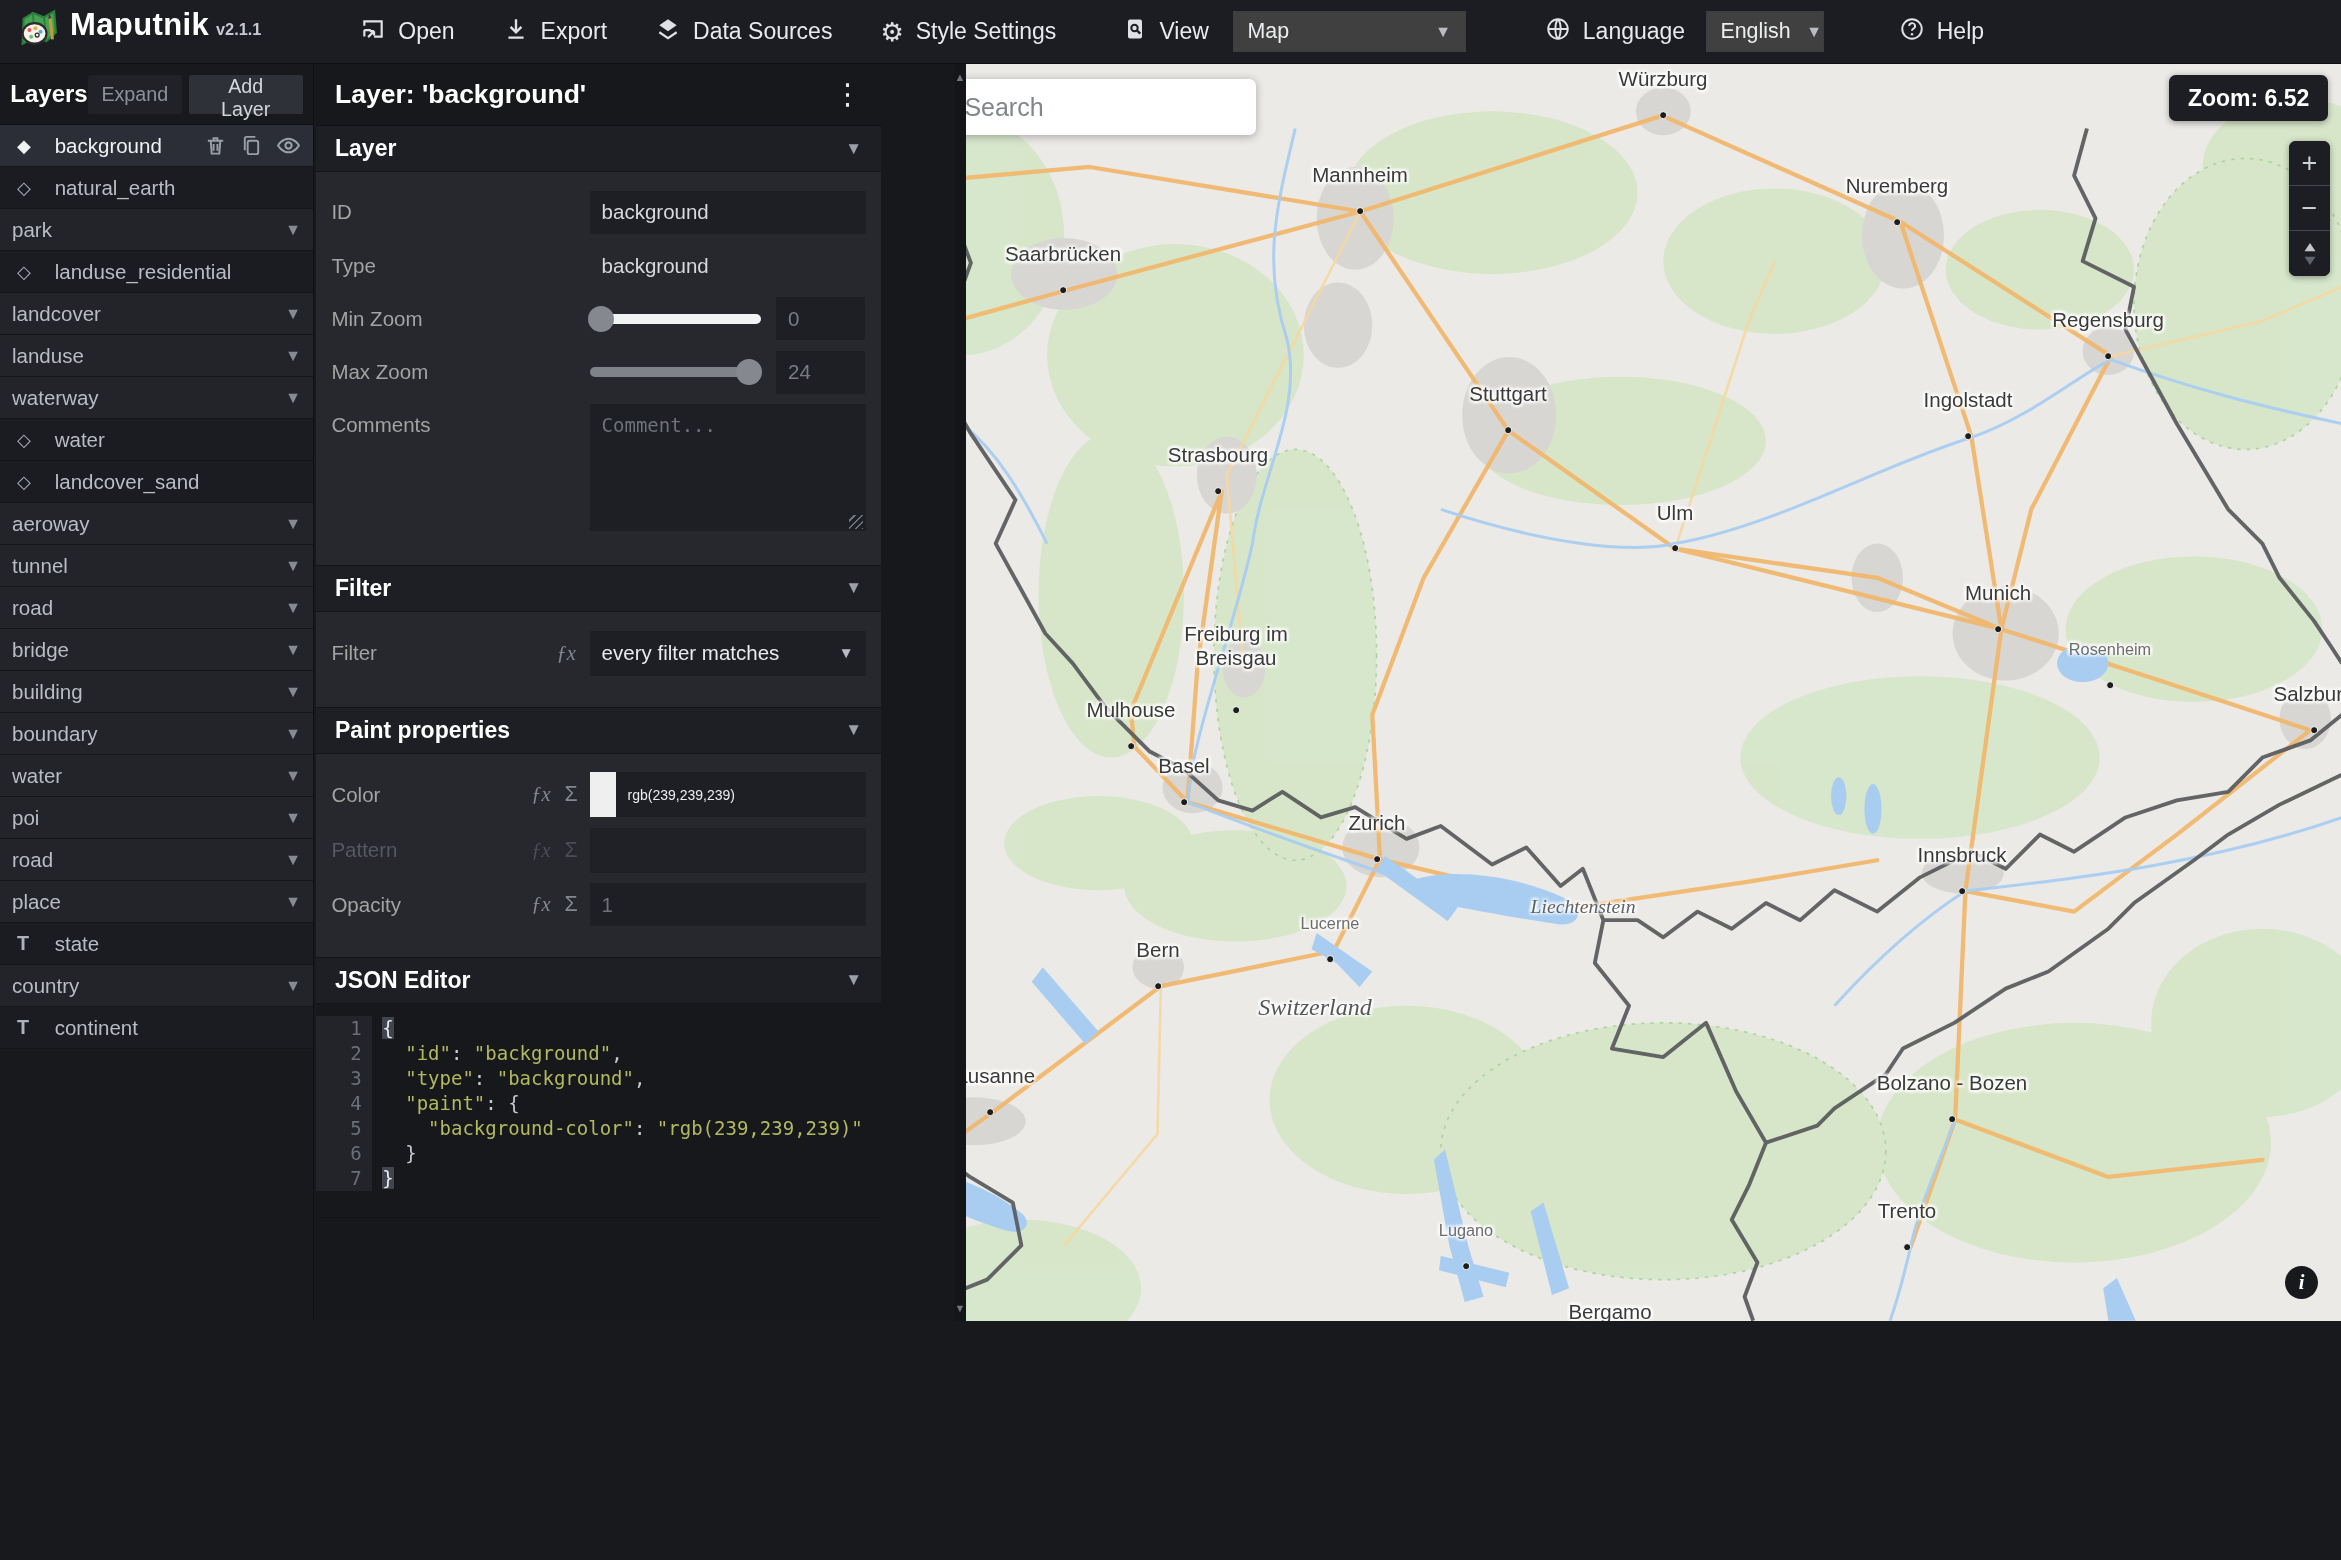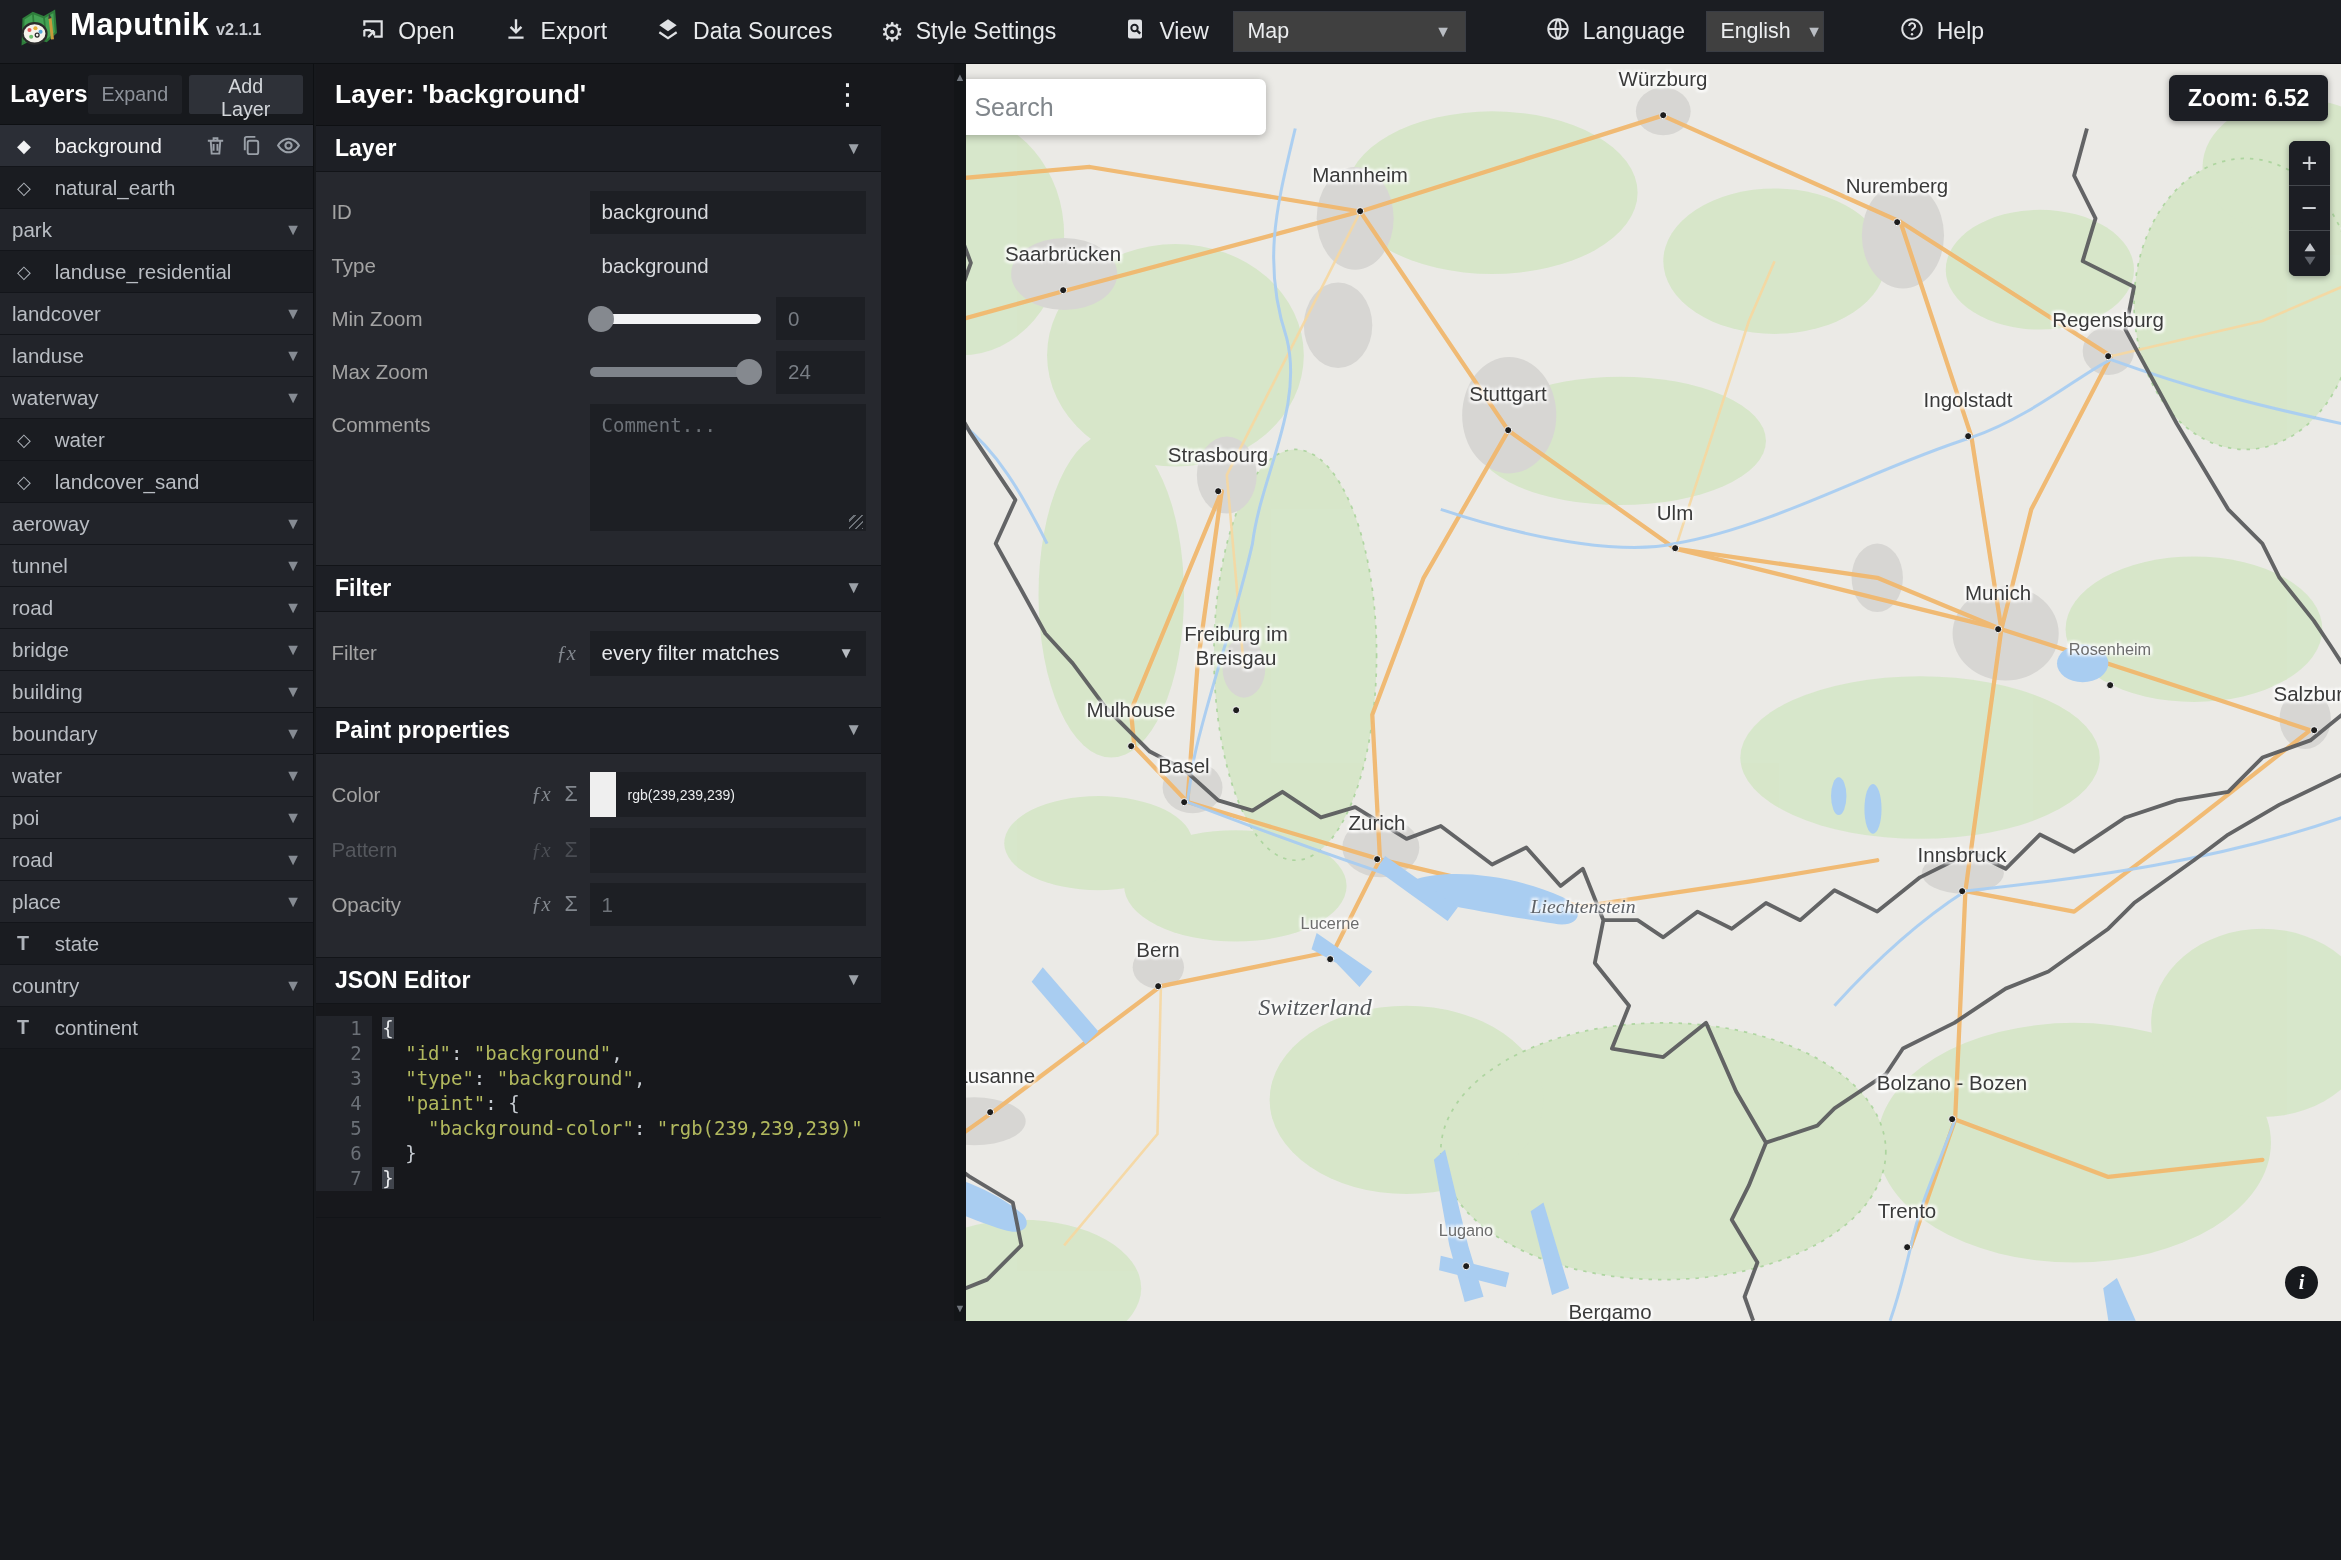--- a/index.html
+++ b/index.html
@@ -110,21 +110,21 @@
   #map-labels { position:absolute; left:0; top:0; width:100%; height:100%; }
   .map-label { position:absolute; transform:translate(-50%,-50%); font-size:20.5px; color:#3a3a3a;
                white-space:pre-line; text-align:center; font-weight:500;
                text-shadow:-1.7px -1.7px 2.6px #fff, 1.7px -1.7px 2.6px #fff, -1.7px 1.7px 2.6px #fff, 1.7px 1.7px 2.6px #fff, 0 0 4.3px #fff; }
   .map-label.town { font-size:16.3px; color:#6d6d6d; font-weight:400; }
   .map-label.region { font-style:italic; color:#5f6368; font-size:19.7px; font-weight:400; font-family:"Liberation Serif",serif; }
   .map-label.country { font-style:italic; color:#54575a; font-size:24px; font-weight:400; font-family:"Liberation Serif",serif; }
   .map-label.frag { font-weight:500; }
   .map-dot { position:absolute; width:7.7px; height:7.7px; border-radius:50%; background:#1d1d1d;
              border:1.7px solid #fbfbfb; transform:translate(-50%,-50%); }
-  .search-box { position:absolute; left:20px; top:15.4px; width:353px; height:56px; background:#ffffff;
+  .search-box { position:absolute; left:10px; top:15.4px; width:353px; height:56px; background:#ffffff;
                 border-radius:6.8px; box-shadow:0 1.7px 8.6px rgba(0,0,0,.28); display:flex; align-items:center; padding:0 17px; }
   .search-box input { border:none; outline:none; font-size:25px; color:#202124; width:100%; margin-left:15.4px;
                       font-family:inherit; background:transparent; }
   .search-box input::placeholder { color:#80868b; }
   .zoom-badge { position:absolute; right:13.7px; top:11px; height:46px; background:#1c1e24; color:#ffffff;
                 font-weight:bold; font-size:23px; display:flex; align-items:center; padding:0 19px;
                 border-radius:6.8px; box-shadow:0 1.7px 6.8px rgba(0,0,0,.35); }
   .nav-ctl { position:absolute; right:12px; top:77px; width:41px; background:#1c1e24; border-radius:6.8px;
              box-shadow:0 1.7px 6.8px rgba(0,0,0,.35); overflow:hidden; }
   .nav-btn { width:41px; height:45px; display:flex; align-items:center; justify-content:center;

